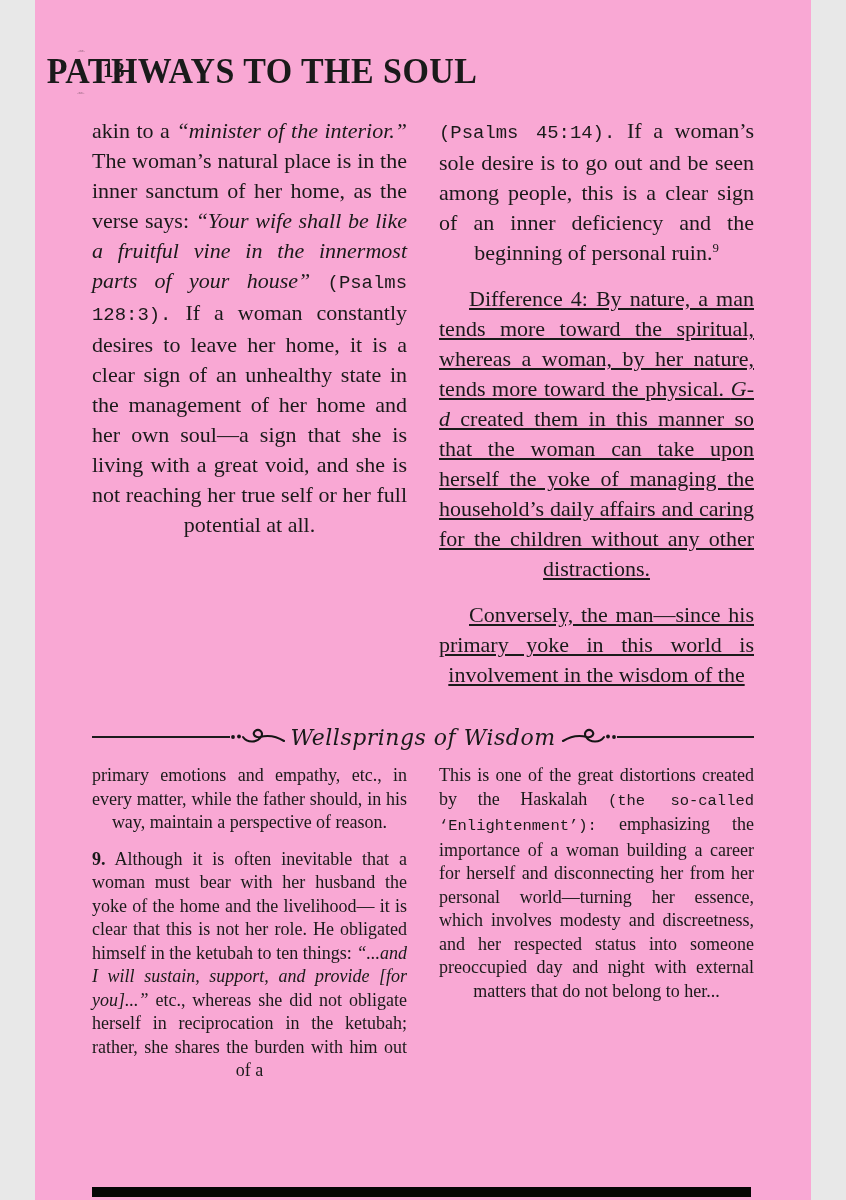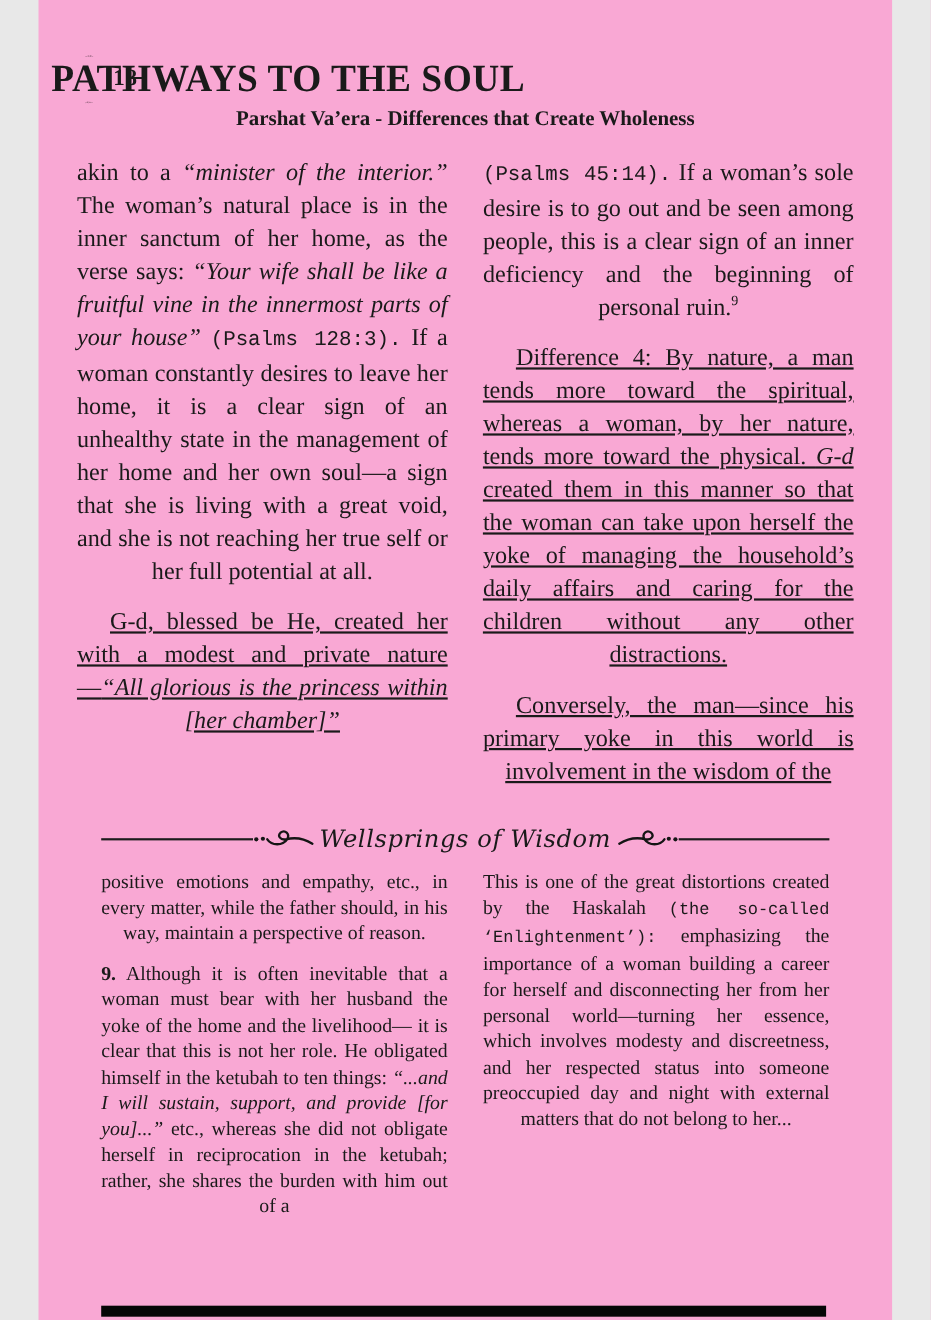--- a/index.html
+++ b/index.html
@@ -31,21 +31,21 @@
   .flourish path{stroke:#151515;fill:none;stroke-width:2.4;stroke-linecap:round;}
   .flourish circle{fill:#151515;}
   .flourish.mirrored{transform:scaleX(-1);}
   .subtitle{
     margin:4px 0 0 0;text-align:center;
     font-size:19px;font-weight:bold;
   }
   
   .main-cols{
     display:flex;gap:32px;
-    padding:0 35px;margin-top:22px;
+    padding:0 57px;margin-top:22px;
   }
   .col{flex:1 1 0;min-width:0;}
   .main-cols .para{
     margin:0 0 16px 0;
     font-size:22px;line-height:30px;
     text-align:justify;text-align-last:center;
   }
   .para.indent{text-indent:30px;text-decoration:underline;}
   .run-i{font-style:italic;}
   .run-b{font-weight:bold;}
@@ -96,27 +96,25 @@
       </svg>
       <h1 class="book-title">PATHWAYS TO THE SOUL</h1>
       <svg class="flourish mirrored" width="92" height="26" viewBox="0 0 92 26">
         <circle cx="4" cy="15" r="2.4"></circle>
           <circle cx="12" cy="14" r="2.4"></circle>
           <circle cx="20" cy="13" r="2.4"></circle>
         <path d="M26 14 C30 19 37 19 39 14 C41 10 37 7 34 9 C31 11 33 15 37 14"></path>
         <path d="M44 17 C50 25 62 24 66 14 C69 6 62 1 57 5 C53 8 55 15 61 14 C72 12 80 14 90 19"></path>
       </svg>
     </div>
-    <h2 class="subtitle">Parshat Va’era - Differences that Create Wholeness</h2>
   </div>
 
   <div class="main-cols">
     <div class="col">
         <p class="para"><span class="run">akin to a </span><span class="run-i">“minister of the interior.”</span><span class="run"> The woman’s natural place is in the inner sanctum of her home, as the verse says: </span><span class="run-i">“Your wife shall be like a fruitful vine in the innermost parts of your house”</span><span class="run"> </span><span class="run-sm">(Psalms 128:3).</span><span class="run"> If a woman constantly desires to leave her home, it is a clear sign of an unhealthy state in the management of her home and her own soul—a sign that she is living with a great void, and she is not reaching her true self or her full potential at all.</span></p>
-        <p class="para indent"><span class="run">G-d, blessed be He, created her with a modest and private nature—</span><span class="run-i">“All glorious is the princess within [her chamber]”</span></p>
       </div>
     <div class="col">
         <p class="para"><span class="run-sm">(Psalms 45:14).</span><span class="run"> If a woman’s sole desire is to go out and be seen among people, this is a clear sign of an inner deficiency and the beginning of personal ruin.</span><span class="run-sup">9</span></p>
         <p class="para indent"><span class="run">Difference 4: By nature, a man tends more toward the spiritual, whereas a woman, by her nature, tends more toward the physical. </span><span class="run-i">G-d</span><span class="run"> created them in this manner so that the woman can take upon herself the yoke of managing the household’s daily affairs and caring for the children without any other distractions.</span></p>
         <p class="para indent"><span class="run">Conversely, the man—since his primary yoke in this world is involvement in the wisdom of the</span></p>
       </div>
   </div>
 
   <div class="divider">
     <div class="rule"></div>
@@ -129,21 +127,21 @@
     <svg class="flourish mirrored" width="56" height="18" viewBox="0 0 56 18">
       <circle cx="3" cy="9" r="1.9"></circle>
         <circle cx="9" cy="8.5" r="1.9"></circle>
       <path d="M13 9 C17 15 27 15 31 9 C34 4 29 0 25 3 C22 6 25 10 30 9 C38 7 46 8 54 13"></path>
     </svg>
     <div class="rule"></div>
   </div>
 
   <div class="footnote-cols">
     <div class="col">
-        <p class="para"><span class="run">positive emotions and empathy, etc., in every matter, while the father should, in his way, maintain a perspective of reason.</span></p>
+        <p class="para"><span class="run">primary emotions and empathy, etc., in every matter, while the father should, in his way, maintain a perspective of reason.</span></p>
         <p class="para"><span class="run-b">9.</span><span class="run"> Although it is often inevitable that a woman must bear with her husband the yoke of the home and the livelihood— it is clear that this is not her role. He obligated himself in the ketubah to ten things: </span><span class="run-i">“...and I will sustain, support, and provide [for you]...”</span><span class="run"> etc., whereas she did not obligate herself in reciprocation in the ketubah; rather, she shares the burden with him out of a</span></p>
       </div>
     <div class="col">
         <p class="para"><span class="run">This is one of the great distortions created by the Haskalah </span><span class="run-sm">(the so-called ‘Enlightenment’):</span><span class="run"> emphasizing the importance of a woman building a career for herself and disconnecting her from her personal world—turning her essence, which involves modesty and discreetness, and her respected status into someone preoccupied day and night with external matters that do not belong to her...</span></p>
       </div>
   </div>
 
   <div class="bottom-bar"></div>
 
 </div>

